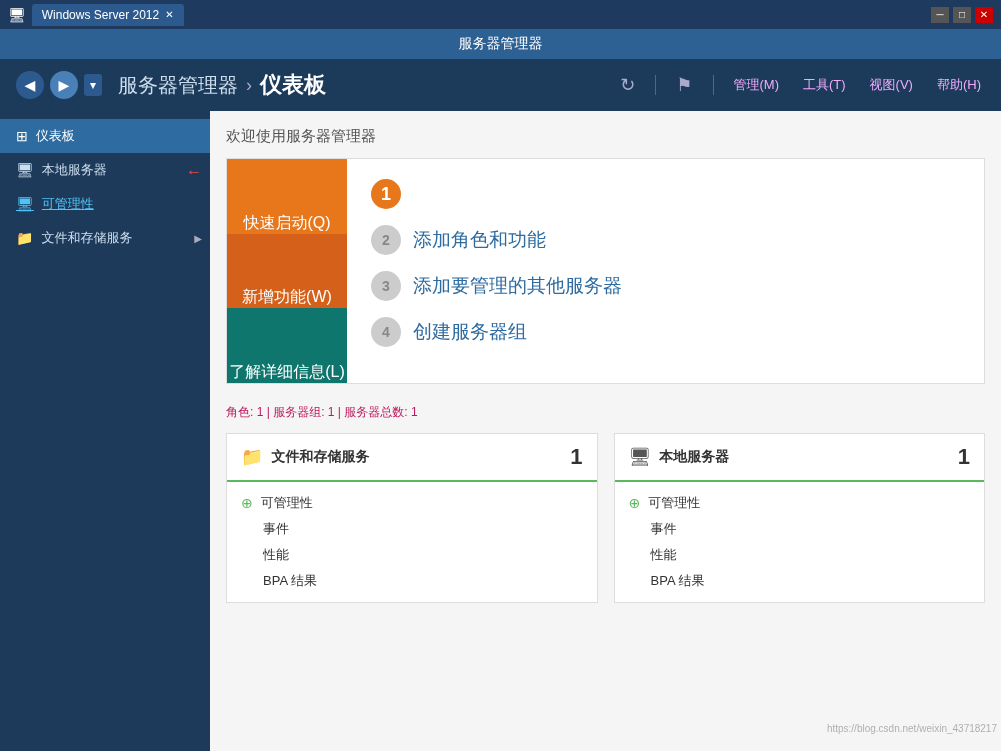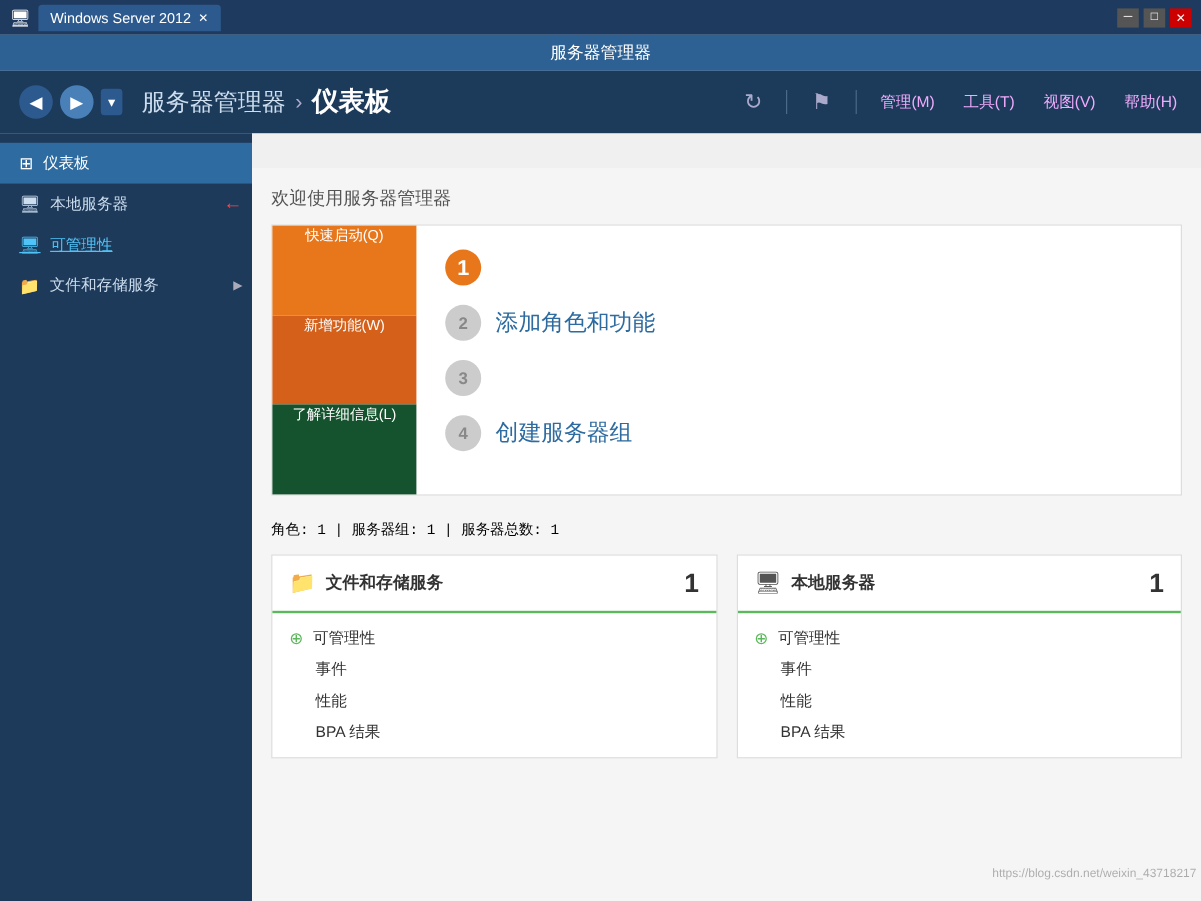--- a/index.html
+++ b/index.html
@@ -93,55 +93,55 @@
     .sidebar-item .arrow-indicator {
       position: absolute;
       right: 8px;
       color: #f44;
       font-size: 16px;
     }
     .sidebar-item.highlighted { color: #4fc3f7; text-decoration: underline; }
     .sidebar-item .expand-icon { position: absolute; right: 8px; font-size: 10px; color: #aab; }
 
     
-    .content { flex: 1; background: #f5f5f5; overflow-y: auto; padding: 16px; margin-top: 29px; }
+    .content { flex: 1; background: #f5f5f5; overflow-y: auto; padding: 16px; }
 
     
     .welcome-title { color: #555; font-size: 15px; margin-bottom: 12px; font-weight: normal; }
 
     
     .quick-start-panel {
       background: white;
       border: 1px solid #ddd;
       margin-bottom: 20px;
       display: flex;
       min-height: 220px;
     }
     .qs-sidebar { width: 120px; flex-shrink: 0; display: flex; flex-direction: column; }
-    .qs-block { flex: 1; display: flex; flex-direction: column; align-items: center; justify-content: flex-start; font-size: 12px; color: white; padding: 0; text-align: center; cursor: pointer; }
+    .qs-block { flex: 1; display: flex; flex-direction: column; align-items: center; justify-content: flex-end; font-size: 16px; color: white; padding: 0; text-align: center; cursor: pointer; }
     .qs-block.orange1 { background: #e8761a; }
     .qs-block.orange2 { background: #d4601a; }
-    .qs-block.orange3 { background: #14532d; }
+    .qs-block.orange3 { background: #0f766e; }
     .qs-content { flex: 1; padding: 20px 24px; }
     .qs-item { display: flex; align-items: center; margin-bottom: 16px; gap: 12px; }
     .qs-num {
       width: 30px; height: 30px; border-radius: 50%;
       display: flex; align-items: center; justify-content: center;
       font-size: 14px; font-weight: bold; flex-shrink: 0;
     }
     .qs-num.orange { background: #e8761a; color: white; font-size: 18px; }
     .qs-num.gray { background: #ccc; color: #888; }
     .qs-item-text { font-size: 19px; color: #2d6ba0; cursor: pointer; text-decoration: none; }
     .qs-item-title { font-size: 20px; color: #2d6ba0; font-weight: 400; }
     .qs-hide-btn { color: #555; font-size: 12px; cursor: pointer; text-align: right; padding-top: 8px; }
 
     
     .roles-section { margin-top: 4px; }
     .roles-title { font-size: 15px; color: #333; margin-bottom: 4px; font-weight: 600; }
-    .roles-subtitle { font-size: 12px; color: #000000; margin-bottom: 12px; font-family: Liberation Mono, monospace; }
+    .roles-subtitle { font-size: 12px; color: #be185d; margin-bottom: 12px; }
     .roles-cards { display: flex; gap: 16px; }
     .role-card {
       background: white;
       border: 1px solid #ddd;
       flex: 1;
       padding: 0;
       min-height: 160px;
     }
     .role-card-header {
       display: flex;
@@ -252,20 +252,21 @@
         <div class="qs-item">
           <div class="qs-num gray">
             <span>2</span>
           </div>
           <a class="qs-item-text">添加角色和功能</a>
         </div>
         <div class="qs-item">
           <div class="qs-num gray">
             <span>3</span>
           </div>
+          <a class="qs-item-text">添加要管理的其他服务器</a>
         </div>
         <div class="qs-item">
           <div class="qs-num gray">
             <span>4</span>
           </div>
           <a class="qs-item-text">创建服务器组</a>
         </div>
       </div>
     </div>
 

